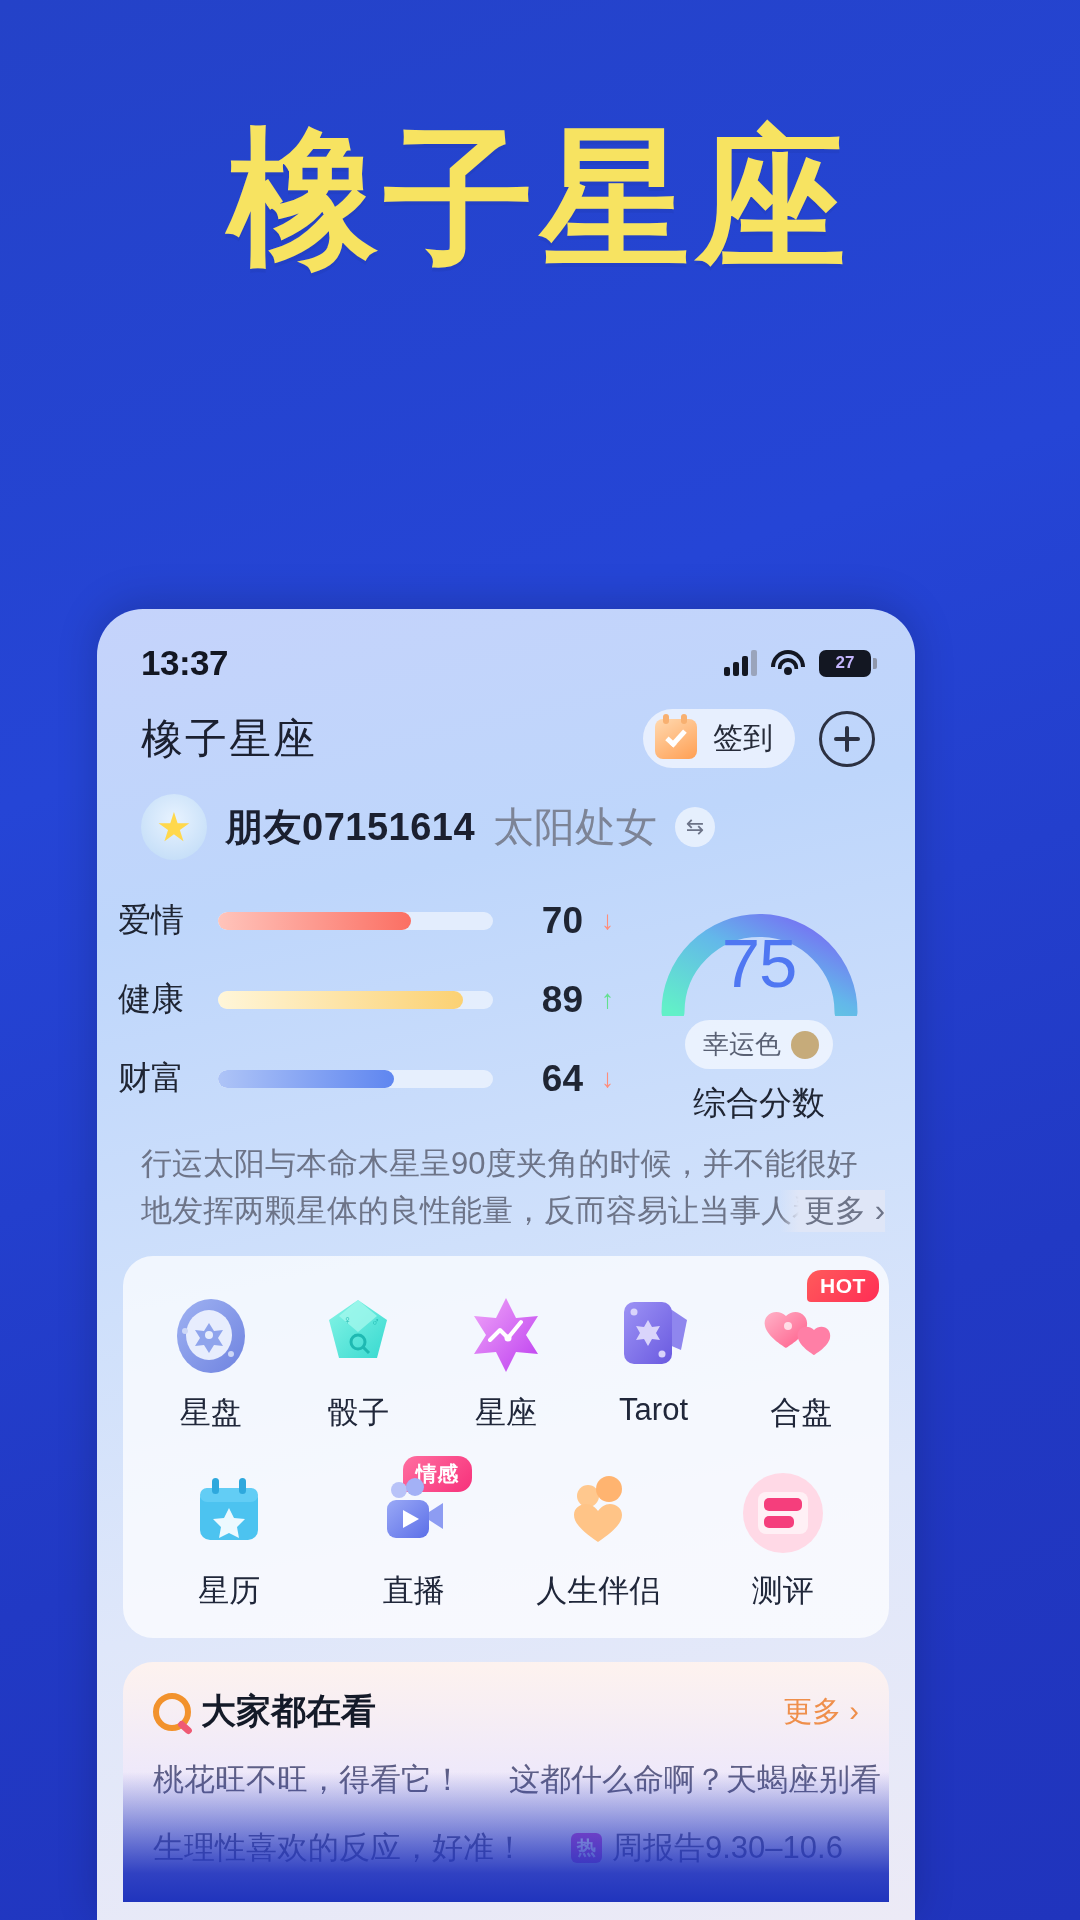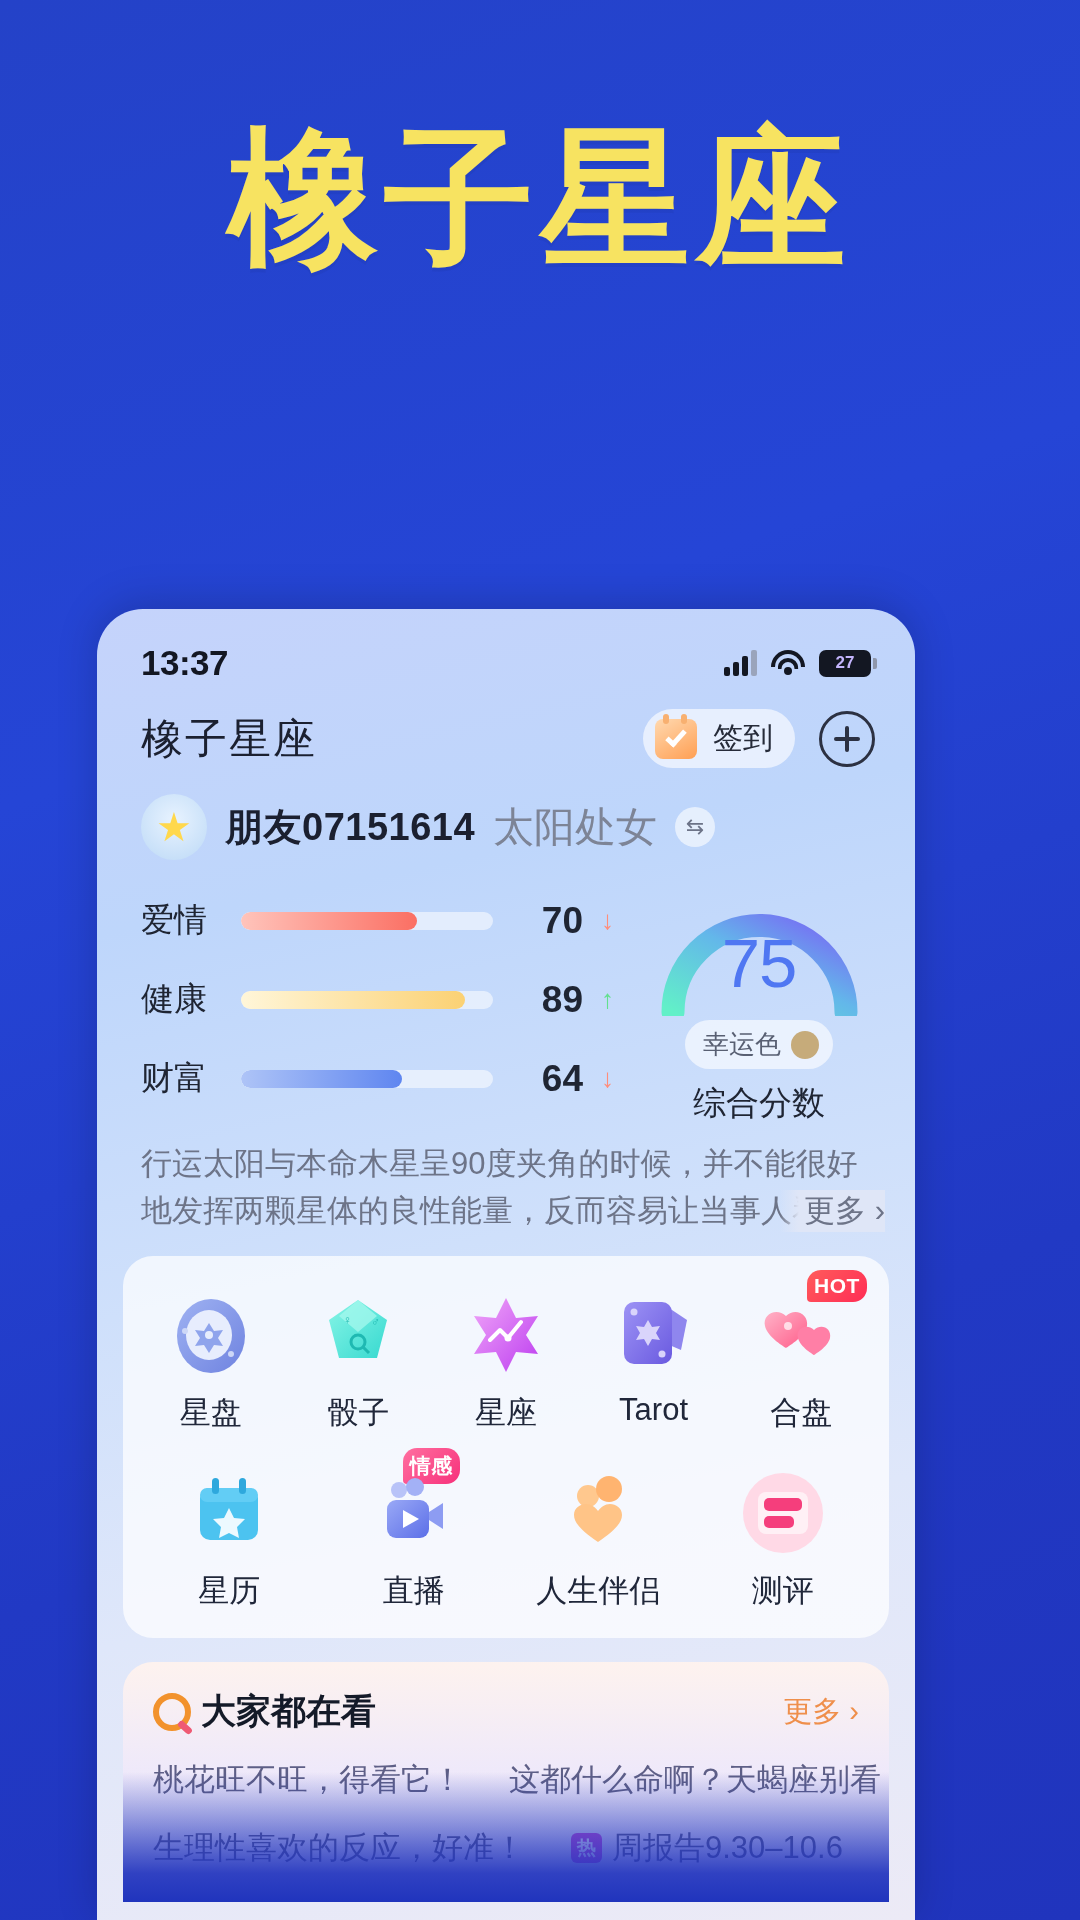--- a/index.html
+++ b/index.html
@@ -131,21 +131,21 @@
   .uname { font-size: 38px; font-weight:700; color:#1b2030; letter-spacing:.5px; }
   .usign { font-size: 41px; color:#7d8496;font-family:Liberation Mono, monospace; }
   .swapbtn {
     width:40px;height:40px;border-radius:50%;
     background: rgba(255,255,255,0.6);
     display:flex;align-items:center;justify-content:center;
     font-size:22px; color:#6d7488;
   }
 
   
-  .fortune { display:flex; padding: 30px 40px 0 44px; gap: 16px; }
+  .fortune { display:flex; padding: 30px 40px 0 21px; gap: 16px; }
   .bars { flex: 1; padding-top: 8px; }
   .barrow { display:flex; align-items:center; gap: 18px; margin-bottom: 34px; }
   .barlabel { font-size: 33px; color:#1f2533; width: 82px; font-weight:500; }
   .bartrack {
     flex:1; height: 18px; border-radius: 10px;
     background: rgba(255,255,255,0.55); overflow:hidden; position:relative;
   }
   .barfill { height:100%; border-radius:10px; }
   .barval { font-size: 37px; font-weight:600; color:#1f2533; width: 72px; text-align:right; }
   .arrow { font-size: 26px; width: 26px; }
@@ -194,25 +194,25 @@
   .grid-row { display:flex; }
   .grid-item {
     flex:1; display:flex; flex-direction:column; align-items:center;
     position:relative; padding-top: 6px;
   }
   .grid-row + .grid-row { margin-top: 30px; }
   .gi-icon { width: 86px; height: 86px; position:relative; }
   .gi-label { margin-top: 14px; font-size: 31px; color:#20273a; font-weight:500; }
   .badge {
     position:absolute; top:-16px; left: 50%;
-    font-size: 21px; color:#fff; padding: 4px 7px; border-radius: 14px 14px 14px 4px;
+    font-size: 21px; color:#fff; padding: 4px 13px; border-radius: 14px 14px 14px 4px;
     font-weight:700; letter-spacing:.5px; white-space:nowrap;
   }
   .badge.hot { background: linear-gradient(135deg,#ff5b5b,#ff2d55); left: 54%; }
-  .badge.emo { background: linear-gradient(135deg,#ff6fa0,#f7317b); left: 44%; }
+  .badge.emo { background: linear-gradient(135deg,#ff6fa0,#f7317b); left: 44%; margin-top: 8px; }
 
   
   .trend {
     margin: 24px 26px 0 26px;
     background: linear-gradient(180deg, rgba(255,243,238,0.95) 0%, rgba(240,233,250,0.9) 45%, rgba(212,207,240,0.55) 100%);
     border-radius: 30px 30px 0 0;
     padding: 26px 30px 0 30px; height: 240px; overflow:hidden;
     position:relative;
   }
   .trend-head { display:flex; align-items:center; justify-content: space-between; }

